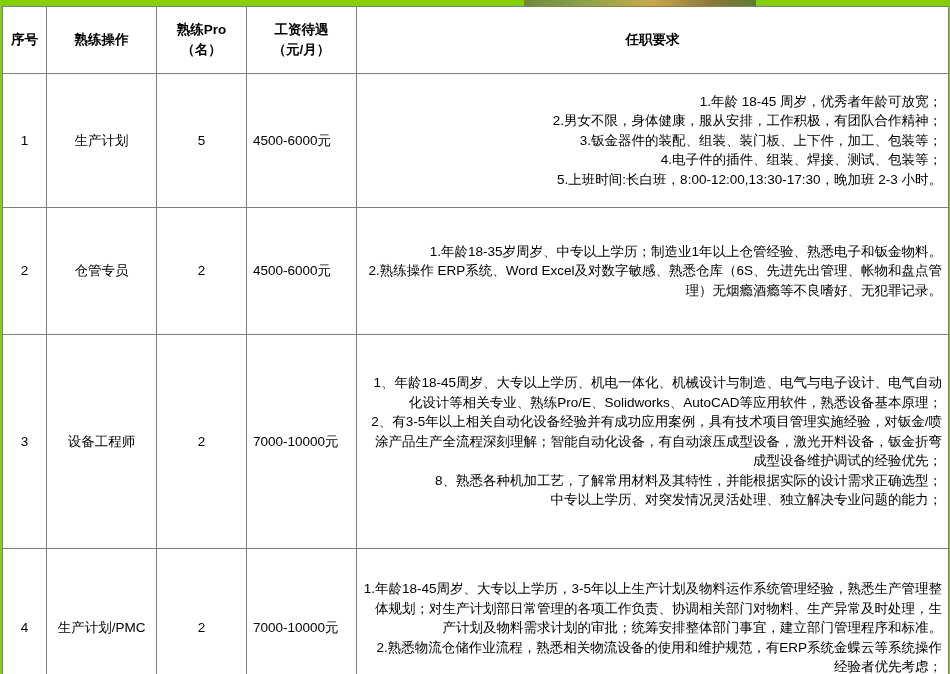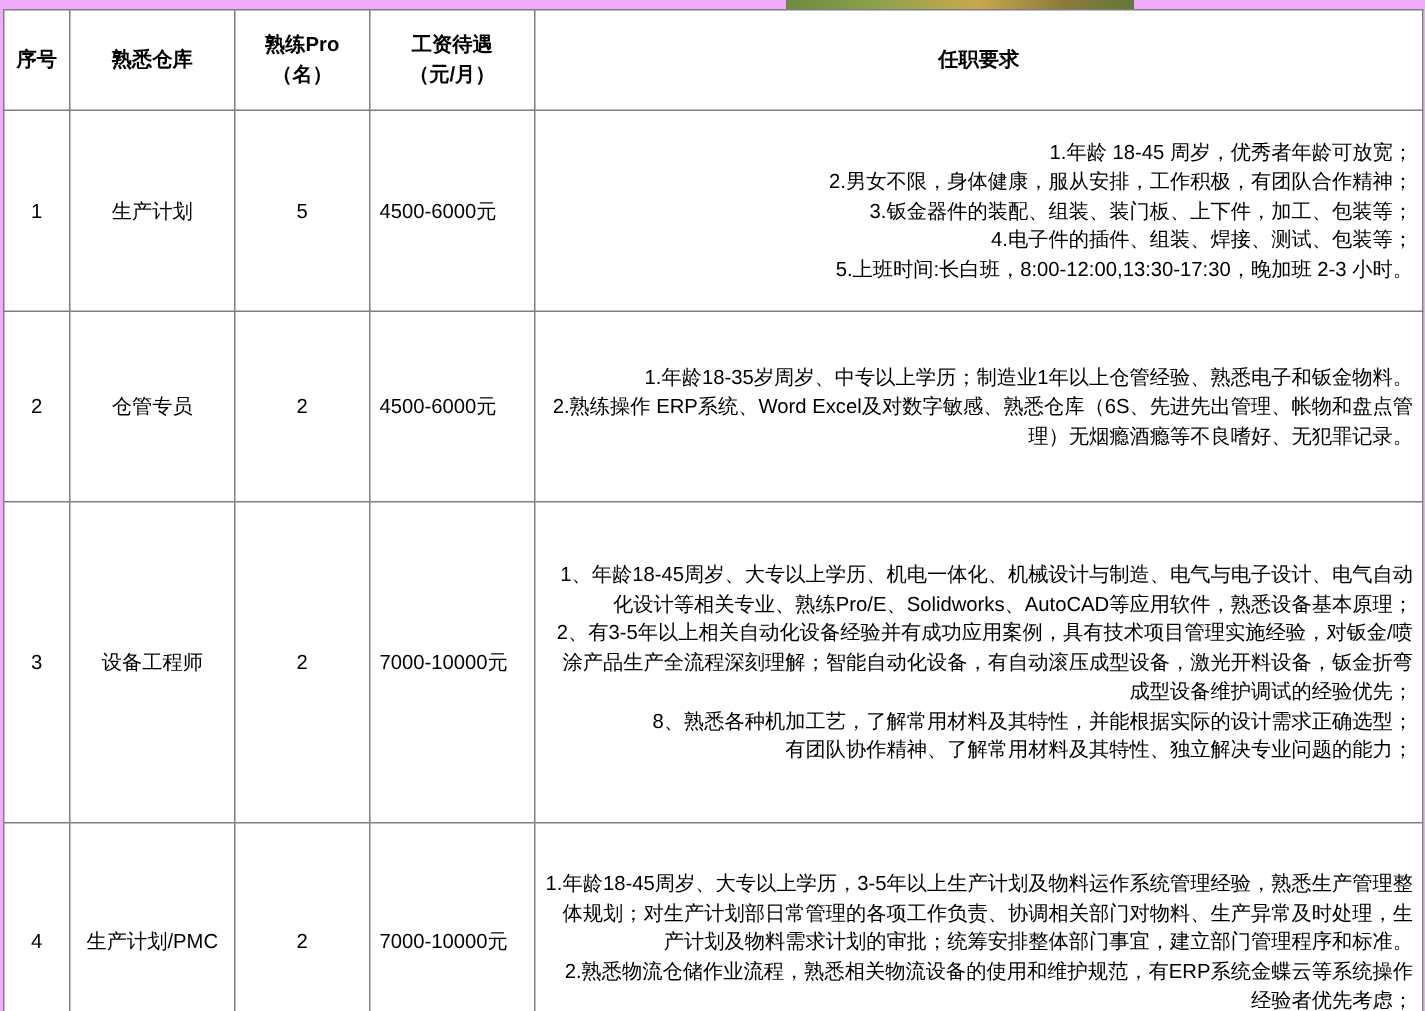--- a/index.html
+++ b/index.html
@@ -11,21 +11,21 @@
     width: 950px;
     height: 674px;
     font-family: "Liberation Sans", "DejaVu Sans", sans-serif;
     color: #000000;
     overflow: hidden;
   }
   .page {
     position: relative;
     width: 950px;
     height: 674px;
-    background: #f0abfc;
+    background: #84cc16;
   }
   
   .top-banner {
     position: absolute;
     top: 0;
     left: 524px;
     width: 232px;
     height: 6px;
     background: linear-gradient(90deg, #6f8a3d 0%, #8aa14b 25%, #c9a84c 55%, #8c7a3c 80%, #5f7a38 100%);
   }
@@ -96,21 +96,21 @@
       <col class="c-num">
       <col class="c-sal">
       <col class="c-req">
     </colgroup>
     <thead>
       <tr>
         <th>
           <span class="l1">序号</span>
         </th>
         <th>
-          <span class="l1">熟悉仓库</span>
+          <span class="l1">熟练操作</span>
         </th>
         <th>
           <span class="l1">熟练Pro</span>
           <span class="l2">（名）</span>
         </th>
         <th>
           <span class="l1">工资待遇</span>
           <span class="l2">（元/月）</span>
         </th>
         <th>
@@ -144,21 +144,21 @@
       </tr>
       <tr class="r3">
         <td class="no">3</td>
         <td class="post">设备工程师</td>
         <td class="num">2</td>
         <td class="sal">7000-10000元</td>
         <td class="req">
           <span class="line">1、年龄18-45周岁、大专以上学历、机电一体化、机械设计与制造、电气与电子设计、电气自动化设计等相关专业、熟练Pro/E、Solidworks、AutoCAD等应用软件，熟悉设备基本原理；</span>
           <span class="line">2、有3-5年以上相关自动化设备经验并有成功应用案例，具有技术项目管理实施经验，对钣金/喷涂产品生产全流程深刻理解；智能自动化设备，有自动滚压成型设备，激光开料设备，钣金折弯成型设备维护调试的经验优先；</span>
           <span class="line">8、熟悉各种机加工艺，了解常用材料及其特性，并能根据实际的设计需求正确选型；</span>
-          <span class="line">有团队协作精神、了解常用材料及其特性、独立解决专业问题的能力；</span>
+          <span class="line">中专以上学历、对突发情况灵活处理、独立解决专业问题的能力；</span>
         </td>
       </tr>
       <tr class="r4">
         <td class="no">4</td>
         <td class="post">生产计划/PMC</td>
         <td class="num">2</td>
         <td class="sal">7000-10000元</td>
         <td class="req">
           <span class="line">1.年龄18-45周岁、大专以上学历，3-5年以上生产计划及物料运作系统管理经验，熟悉生产管理整体规划；对生产计划部日常管理的各项工作负责、协调相关部门对物料、生产异常及时处理，生产计划及物料需求计划的审批；统筹安排整体部门事宜，建立部门管理程序和标准。</span>
           <span class="line">2.熟悉物流仓储作业流程，熟悉相关物流设备的使用和维护规范，有ERP系统金蝶云等系统操作经验者优先考虑；</span>

